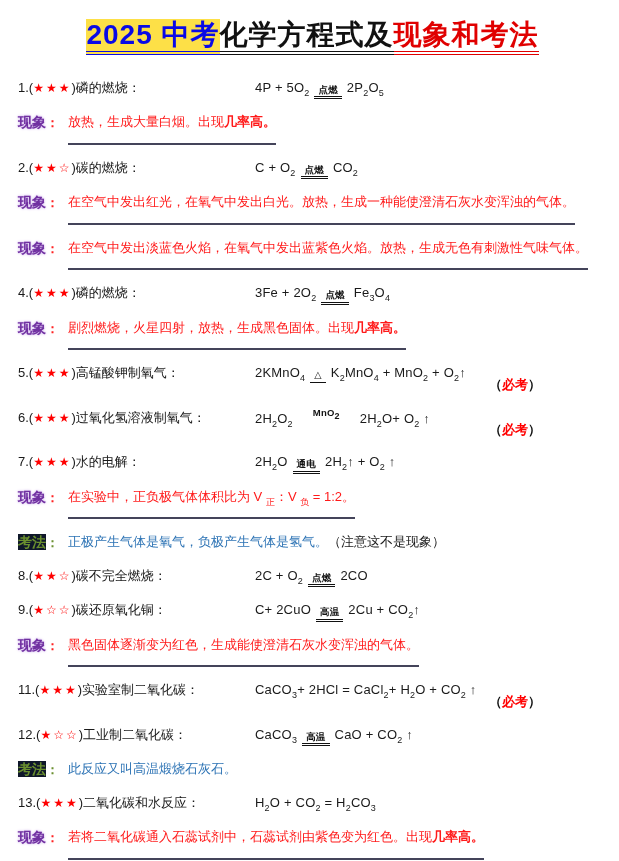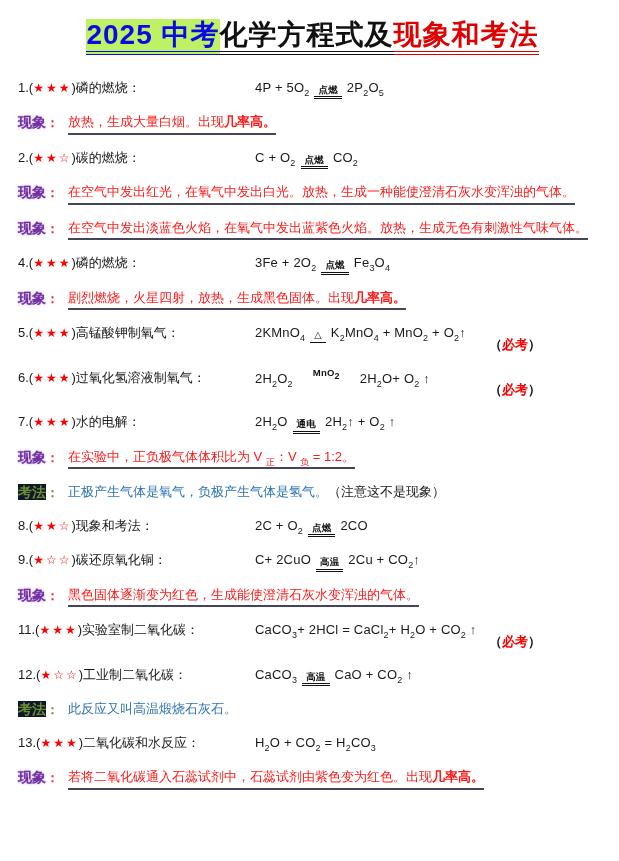--- a/index.html
+++ b/index.html
@@ -7,21 +7,21 @@
   .page {
     position:relative; width:619px; height:861px; margin:0 auto;
     background:#ffffff; box-sizing:border-box; padding:16px 12px 0 18px; overflow:hidden;
   }
   
   .title {
     margin:0 0 24px 0; text-align:center; font-size:28px; font-weight:bold;
     letter-spacing:1px; white-space:nowrap; line-height:1.35;
   }
   .title span { padding-bottom:1px; border-bottom:4px double currentColor; }
-  .t1 { color:#0a0ae6; background:#bef264; }
+  .t1 { color:#0a0ae6; background:#fde047; }
   .t2 { color:#111111; }
   .t3 { color:#e00000; }
   
   .rows { font-size:13px; color:#1a1a1a; }
   .row { display:flex; align-items:flex-start; margin-bottom:13px; min-height:21px; line-height:1.5; }
   .row.gap-lg { margin-top:11px; }
   .item-label { flex:none; width:237px; }
   .stars { color:#ff0000; letter-spacing:2px; font-size:12px; }
   .eq { flex:1; white-space:nowrap; letter-spacing:0.2px; }
   sub { font-size:9px; line-height:0; }
@@ -32,21 +32,21 @@
   .cond.double { border-bottom:3px double #111; }
   .cond.single { border-bottom:1.5px solid #111; }
   .cond.none   { border-bottom:none; vertical-align:7px; margin:0 16px; font-weight:bold; }
   .note { flex:none; width:118px; font-weight:bold; color:#111; white-space:nowrap;margin-top:12px; }
   .note .red { color:#ff0000; }
   
   .plabel { flex:none; margin-right:9px; font-weight:bold; white-space:nowrap; }
   .phl { color:#7030a0; text-shadow:0 0 3px #cdb0ea, 0 0 1px #cdb0ea; font-size:14px; }
   .pc  { color:#ff2020; }
   .ptext {
-    color:#ff1a1a; border-bottom:2px solid #44445a; padding-bottom:1px; line-height:1.5;
+    color:#ff1a1a; border-bottom:2px solid #44445a; padding-bottom:11px; line-height:1.5;
   }
   .ptext b { color:#ff1a1a; }
   
   .khl { color:#6a8f2f; background:#0f172a; font-size:14px; }
   .kc  { color:#6a8f2f; }
   .klabel { flex:none; margin-right:9px; font-weight:bold; white-space:nowrap; }
   .ktext { color:#2e74b5; }
   .knote { color:#1a1a1a; }
 </style>
 </head>
@@ -100,21 +100,21 @@
       <div class="row phen">
         <span class="plabel"><span class="phl">现象</span><span class="pc">：</span></span>
         <span class="ptext">在实验中，正负极气体体积比为 V <sub>正</sub>：V <sub>负</sub> = 1:2。</span>
       </div>
       <div class="row kao">
         <span class="klabel"><span class="khl">考法</span><span class="kc">：</span></span>
         <span class="ktext">正极产生气体是氧气，负极产生气体是氢气。</span>
         <span class="knote">（注意这不是现象）</span>
       </div>
       <div class="row item gap-lg">
-        <span class="item-label"><span>8.(</span><span class="stars">★★☆</span><span>)</span><span>现象和考法：</span></span>
+        <span class="item-label"><span>8.(</span><span class="stars">★★☆</span><span>)</span><span>碳不完全燃烧：</span></span>
         <span class="eq">2C + O<sub>2</sub><span class="cond double">点燃</span>2CO</span>
       </div>
       <div class="row item gap-lg">
         <span class="item-label"><span>9.(</span><span class="stars">★☆☆</span><span>)</span><span>碳还原氧化铜：</span></span>
         <span class="eq">C+ 2CuO<span class="cond double">高温</span>2Cu + CO<sub>2</sub>↑</span>
       </div>
       <div class="row phen">
         <span class="plabel"><span class="phl">现象</span><span class="pc">：</span></span>
         <span class="ptext">黑色固体逐渐变为红色，生成能使澄清石灰水变浑浊的气体。</span>
       </div>

